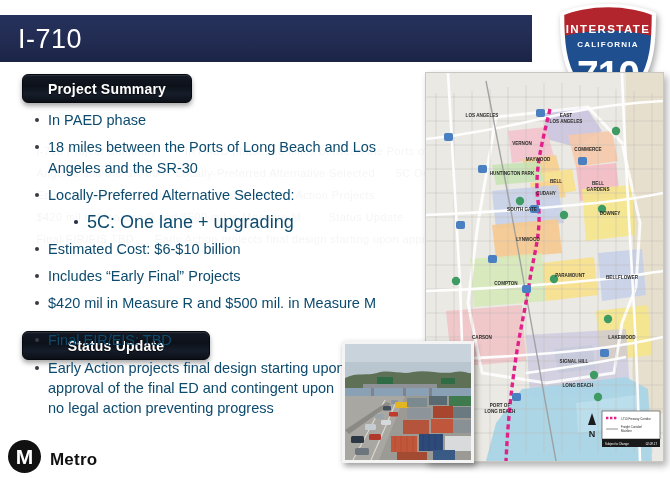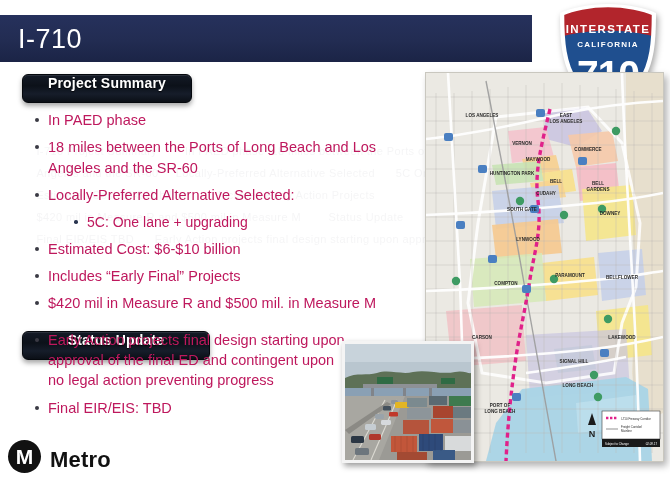--- a/index.html
+++ b/index.html
@@ -53,20 +53,21 @@
 
   
   .banner {
     position: absolute;
     height: 27px;
     border-radius: 6px;
     background: linear-gradient(180deg,#141a26 0%, #0c1119 40%, #161d2a 70%, #0b0f16 100%);
     box-shadow: 0 3px 5px rgba(0,0,0,.35), inset 0 1px 0 rgba(255,255,255,.10);
     border: 1px solid #05080d;
     display: flex;
+    align-items: center;
     justify-content: center;
   }
   .banner span {
     color: #ffffff;
     font-size: 14px;
     font-weight: bold;
     letter-spacing: .2px;
     text-shadow: 0 1px 1px rgba(0,0,0,.8);
   }
   #banner-project-summary { left: 22px; top: 74px; width: 168px; }
@@ -82,33 +83,33 @@
   }
   #summary-list { left: 33px; top: 110px; width: 385px; }
   #status-list  { left: 33px; top: 330px; width: 320px; }
 
   .bullets li {
     position: relative;
     padding-left: 15px;
     font-size: 14.5px;
     line-height: 21px;
     margin-bottom: 6px;
-    color: #be185d;
+    color: #0c4a6e;
   }
   .bullets li::before {
     content: "";
     position: absolute;
     left: 2px; top: 8px;
     width: 4px; height: 4px;
     border-radius: 50%;
     background: #3a3a44;
   }
   .bullets li.sub {
     margin-left: 39px;
-    font-size: 14px;
+    font-size: 18px;
     margin-bottom: 6px;
   }
   .bullets li.sub::before {
     left: 2px; top: 8px;
     width: 3.5px; height: 3.5px;
     background: #2a3550;
   }
   #status-list li { margin-bottom: 8px; line-height: 20px; }
 
   
@@ -126,21 +127,21 @@
     display: flex;
     align-items: center;
     justify-content: center;
     font-size: 21px;
     font-weight: bold;
     font-family: "Liberation Sans", sans-serif;
     line-height: 1;
   }
   .metro-word {
     margin-left: 9px;
-    font-size: 22px;
+    font-size: 17px;
     font-weight: bold;
     color: #111111;
     letter-spacing: .2px;
     margin-top: 7px;
   }
 
   
   .shield {
     position: absolute;
     right: 10px; top: 2px;
@@ -207,35 +208,35 @@
     <text x="52" y="45" text-anchor="middle" fill="#ffffff" font-family="Liberation Sans, sans-serif" font-size="8" font-weight="bold" letter-spacing="1.2">CALIFORNIA</text>
     <text x="52" y="86" text-anchor="middle" fill="#ffffff" font-family="Liberation Sans, sans-serif" font-size="39" font-weight="bold" letter-spacing="-1">710</text>
   </svg>
 
   <div class="banner" id="banner-project-summary">
     <span>Project Summary</span>
   </div>
 
   <ul class="bullets" id="summary-list">
     <li>In PAED phase</li>
-    <li>18 miles between the Ports of Long Beach and Los Angeles and the SR-60</li>
+    <li>18 miles between the Ports of Long Beach and Los Angeles and the SR-30</li>
     <li>Locally-Preferred Alternative Selected:</li>
     <li class="sub">5C: One lane + upgrading</li>
     <li>Estimated Cost: $6-$10 billion</li>
     <li>Includes “Early Final” Projects</li>
     <li>$420 mil in Measure R and $500 mil. in Measure M</li>
   </ul>
 
   <div class="banner" id="banner-status-update">
     <span>Status Update</span>
   </div>
 
   <ul class="bullets" id="status-list">
+    <li>Final EIR/EIS: TBD</li>
     <li>Early Action projects final design starting upon approval of the final ED and contingent upon no legal action preventing progress</li>
-    <li>Final EIR/EIS: TBD</li>
   </ul>
 
   <div class="metro">
     <div class="metro-mark">M</div>
     <div class="metro-word">Metro</div>
   </div>
 
   <div class="map">
     <svg class="map-svg" viewBox="0 0 237 388" preserveAspectRatio="none">
 

